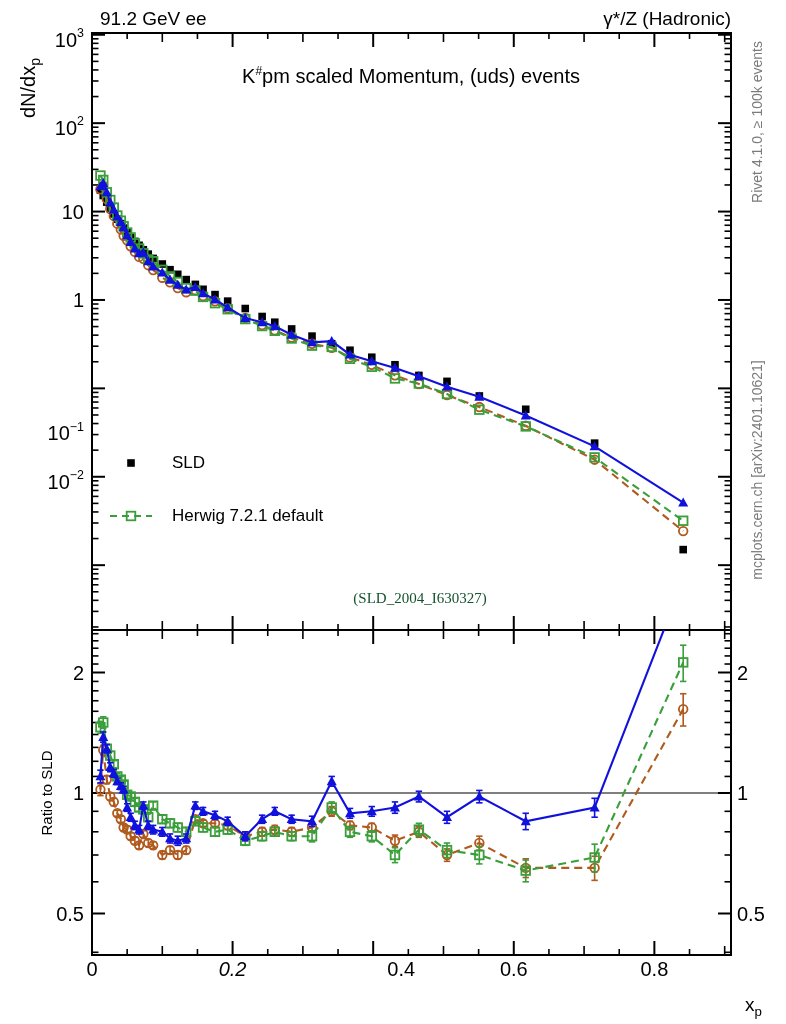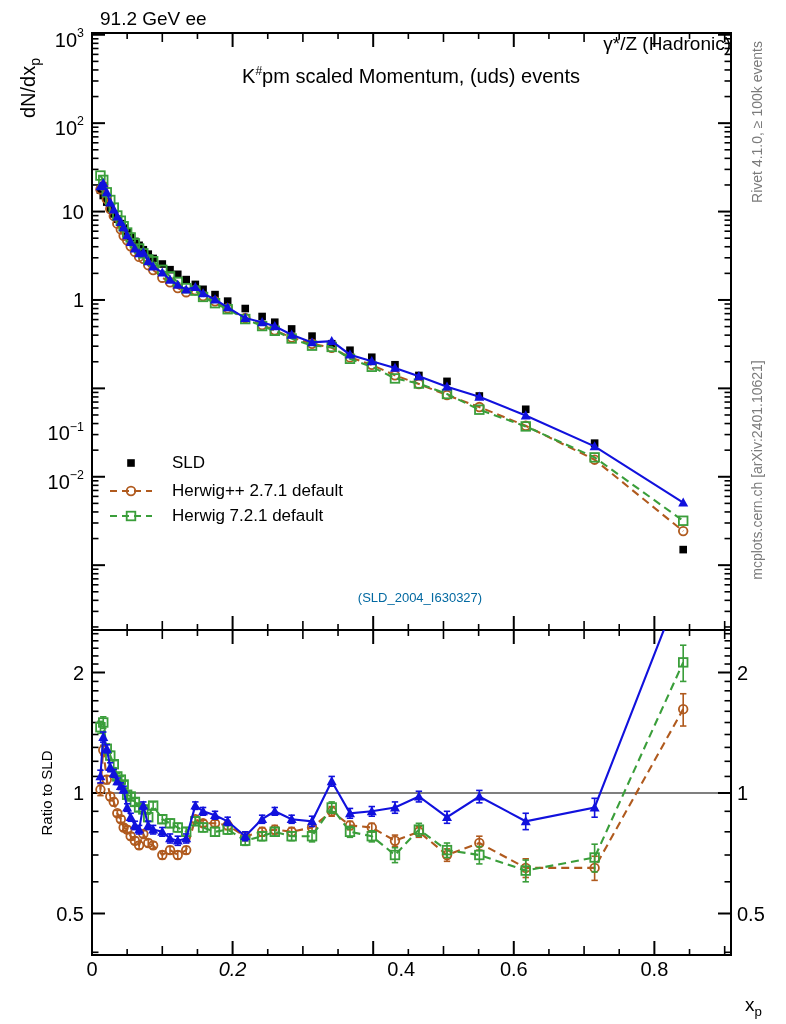--- a/index.html
+++ b/index.html
@@ -1,32 +1,32 @@
 <!DOCTYPE html>
 <html><head>
 <meta charset="utf-8">
 <style>
   html,body{margin:0;padding:0;background:#fff;}
   .page{position:relative;width:786px;height:1024px;background:#fff;overflow:hidden;
         font-family:"Liberation Sans","DejaVu Sans",sans-serif;color:#000;}
   #plot{position:absolute;left:0;top:0;z-index:1;}
   .txt{position:absolute;z-index:2;white-space:nowrap;}
   .hdr{font-size:19px;top:8px;text-align:center;}
-  .hdr-right{right:55px;text-align:right;margin-top:25px;}
+  .hdr-right{right:55px;text-align:right;}
   .title{font-size:20px;top:64px;left:411px;transform:translateX(-50%);}
   .title sup{font-size:60%;}
   .ylab{font-size:20px;left:30px;top:88px;transform:translate(-50%,-50%) rotate(-90deg);}
   .rlab{font-size:15px;left:46px;top:793px;transform:translate(-50%,-50%) rotate(-90deg);}
   .xlab{font-size:19px;top:994px;right:24px;}
   sub{font-size:70%;}
   .side{font-size:14px;color:#7b7b7b;left:757px;transform:translate(-50%,-50%) rotate(-90deg);}
   .legend-row{position:absolute;left:108px;z-index:2;display:flex;align-items:center;height:18px;}
   .legend-row .glyph{width:46px;height:18px;display:inline-block;}
   .legend-row .lab{font-size:17px;margin-left:18px;}
-  .watermark{font-size:13px;color:#0369a1;left:420px;top:590px;transform:translateX(-50%);}
+  .watermark{font-size:15px;color:#14532d;left:420px;top:590px;transform:translateX(-50%);font-family:Liberation Serif, serif;}
   .ytick,.rtick-l{position:absolute;z-index:2;font-size:20px;right:702px;text-align:center;line-height:22px;}
   .rtick-r{position:absolute;z-index:2;font-size:20px;left:737px;line-height:22px;}
   .xtick{position:absolute;z-index:2;font-size:20px;top:958px;transform:translateX(-50%);}
   .ytick sup{font-size:62%;position:relative;top:-0.15em;}
 </style>
 </head>
 <body>
 
 <div class="page">
 
@@ -919,27 +919,20 @@
   <div class="txt side" style="top:470px">mcplots.cern.ch [arXiv:2401.10621]</div>
 
   <div class="txt watermark">(SLD_2004_I630327)</div>
 
   <div class="legend-row" style="top:454px">
     <span class="glyph"><svg width="46" height="18">
           <rect x="19.2" y="5.2" width="7.6" height="7.6" fill="#000000"></rect>
         </svg></span>
     <span class="lab">SLD</span>
   </div>
-  <div class="legend-row" style="top:482px">
-    <span class="glyph"><svg width="46" height="18">
-          <line x1="2" y1="9" x2="44" y2="9" stroke="#b05a1e" stroke-width="2.1" stroke-dasharray="7 5"></line>
-          <circle cx="23" cy="9" r="4.3" fill="none" stroke="#b05a1e" stroke-width="1.8"></circle>
-        </svg></span>
-    <span class="lab">Herwig++ 2.7.1 default</span>
-  </div>
   <div class="legend-row" style="top:507px">
     <span class="glyph"><svg width="46" height="18">
           <line x1="2" y1="9" x2="44" y2="9" stroke="#3a9e3a" stroke-width="2.1" stroke-dasharray="7 5"></line>
           <rect x="18.7" y="4.7" width="8.6" height="8.6" fill="none" stroke="#3a9e3a" stroke-width="1.8"></rect>
         </svg></span>
     <span class="lab">Herwig 7.2.1 default</span>
   </div>
 
   <div id="labels">
       <div class="ytick" style="top: 23.768px;">10<sup>3</sup></div>

